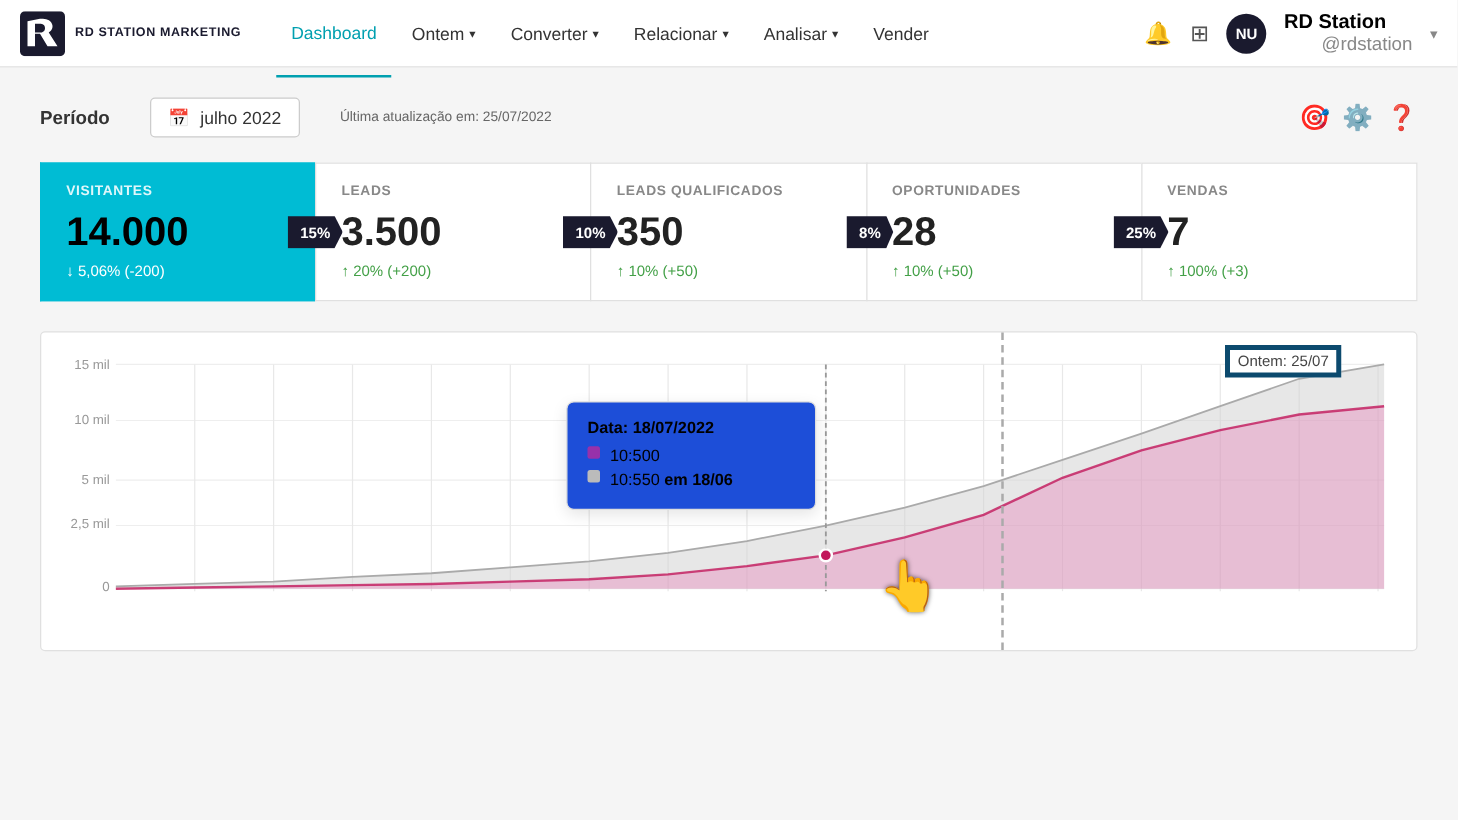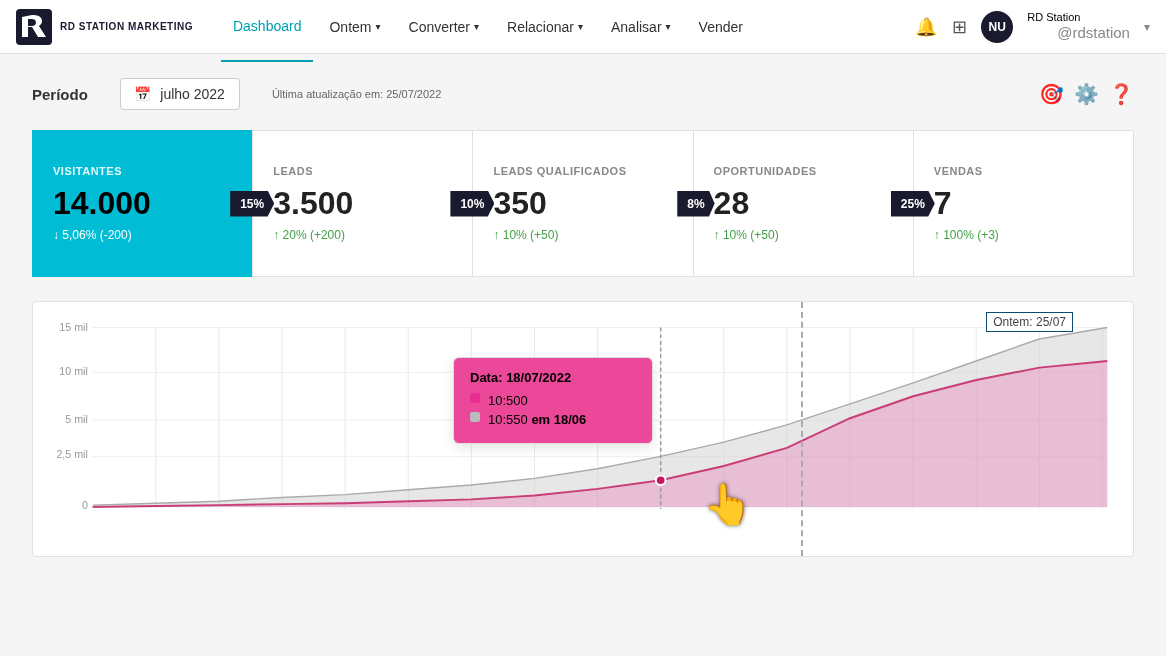--- a/index.html
+++ b/index.html
@@ -23,21 +23,21 @@
     .nav-item .chevron { font-size: 10px; }
     .nav-right { display: flex; align-items: center; gap: 14px; margin-left: auto; }
     .nav-icon-btn { font-size: 18px; color: #555; cursor: pointer; }
     .user-avatar {
       width: 32px; height: 32px; border-radius: 50%;
       background: #1a1a2e; color: #fff;
       display: flex; align-items: center; justify-content: center;
       font-size: 12px; font-weight: bold;
     }
     .user-info { display: flex; flex-direction: column; line-height: 1.2; }
-    .user-name { font-size: 11px; font-weight: 400; }
+    .user-name { font-size: 16px; font-weight: 700; }
     .user-handle { font-size: 15px; color: #888; margin-left: 30px; }
 
     
     .main { padding: 24px 32px; }
 
     
     .period-row {
       display: flex; align-items: center; gap: 32px; margin-bottom: 20px;
     }
     .period-label { font-size: 15px; font-weight: 600; color: #333; }
@@ -48,21 +48,21 @@
     }
     .period-btn .cal-icon { color: #666; }
     .last-update { font-size: 11px; color: #666; flex: 1; }
     .top-icons { display: flex; gap: 10px; align-items: center; }
     .top-icon-btn { font-size: 20px; color: #00aacc; cursor: pointer; }
 
     
     .metrics-row { display: flex; gap: 0; margin-bottom: 24px; }
     .metric-card {
       flex: 1; background: #fff; border: 1px solid #e0e0e0;
-      padding: 34px 20px; position: relative;
+      padding: 16px 20px; position: relative;
     }
     .metric-card.teal { background: #00bcd4; border-color: #00bcd4; }
     .metric-card:not(:last-child) { border-right: none; }
     .metric-title { font-size: 11px; font-weight: 600; letter-spacing: 0.5px; color: #888; text-transform: uppercase; margin-bottom: 8px; }
     .metric-card.teal .metric-title { color: #e0f7fa; }
     .metric-value { font-size: 32px; font-weight: 700; color: #222; margin-bottom: 6px; }
     .metric-card.teal .metric-value { color: #000000; }
     .metric-change { font-size: 12px; }
     .metric-change.down { color: #e53935; }
     .metric-change.up { color: #43a047; }
@@ -75,26 +75,26 @@
 
     
     .chart-container {
       background: #fff; border: 1px solid #e0e0e0;
       border-radius: 4px; padding: 16px 16px 8px; position: relative;
       height: 256px;
     }
     .chart-label-yesterday {
       position: absolute; top: 10px; right: 60px;
       font-size: 12px; color: #444; background: #fff;
-      padding: 2px 6px; border: 1px solid #0c4a6e;
+      padding: 2px 6px; border: 4px solid #0c4a6e;
     }
 
     
     .tooltip-box {
-      position: absolute; background: #ec4899; border: 1px solid #ddd;
+      position: absolute; background: #1d4ed8; border: 1px solid #ddd;
       border-radius: 6px; padding: 12px 16px;
       box-shadow: 0 4px 12px rgba(0,0,0,0.1);
       font-size: 13px; min-width: 200px;
       left: 420px; top: 55px;
       z-index: 20;
     }
     .tooltip-date { font-weight: 700; margin-bottom: 8px; }
     .tooltip-row { display: flex; align-items: flex-start; gap: 8px; margin-bottom: 4px; }
     .tooltip-dot { width: 10px; height: 10px; border-radius: 2px; flex-shrink: 0; }
     .tooltip-dot.pink { background: #e91e8c; opacity: 0.6; }

